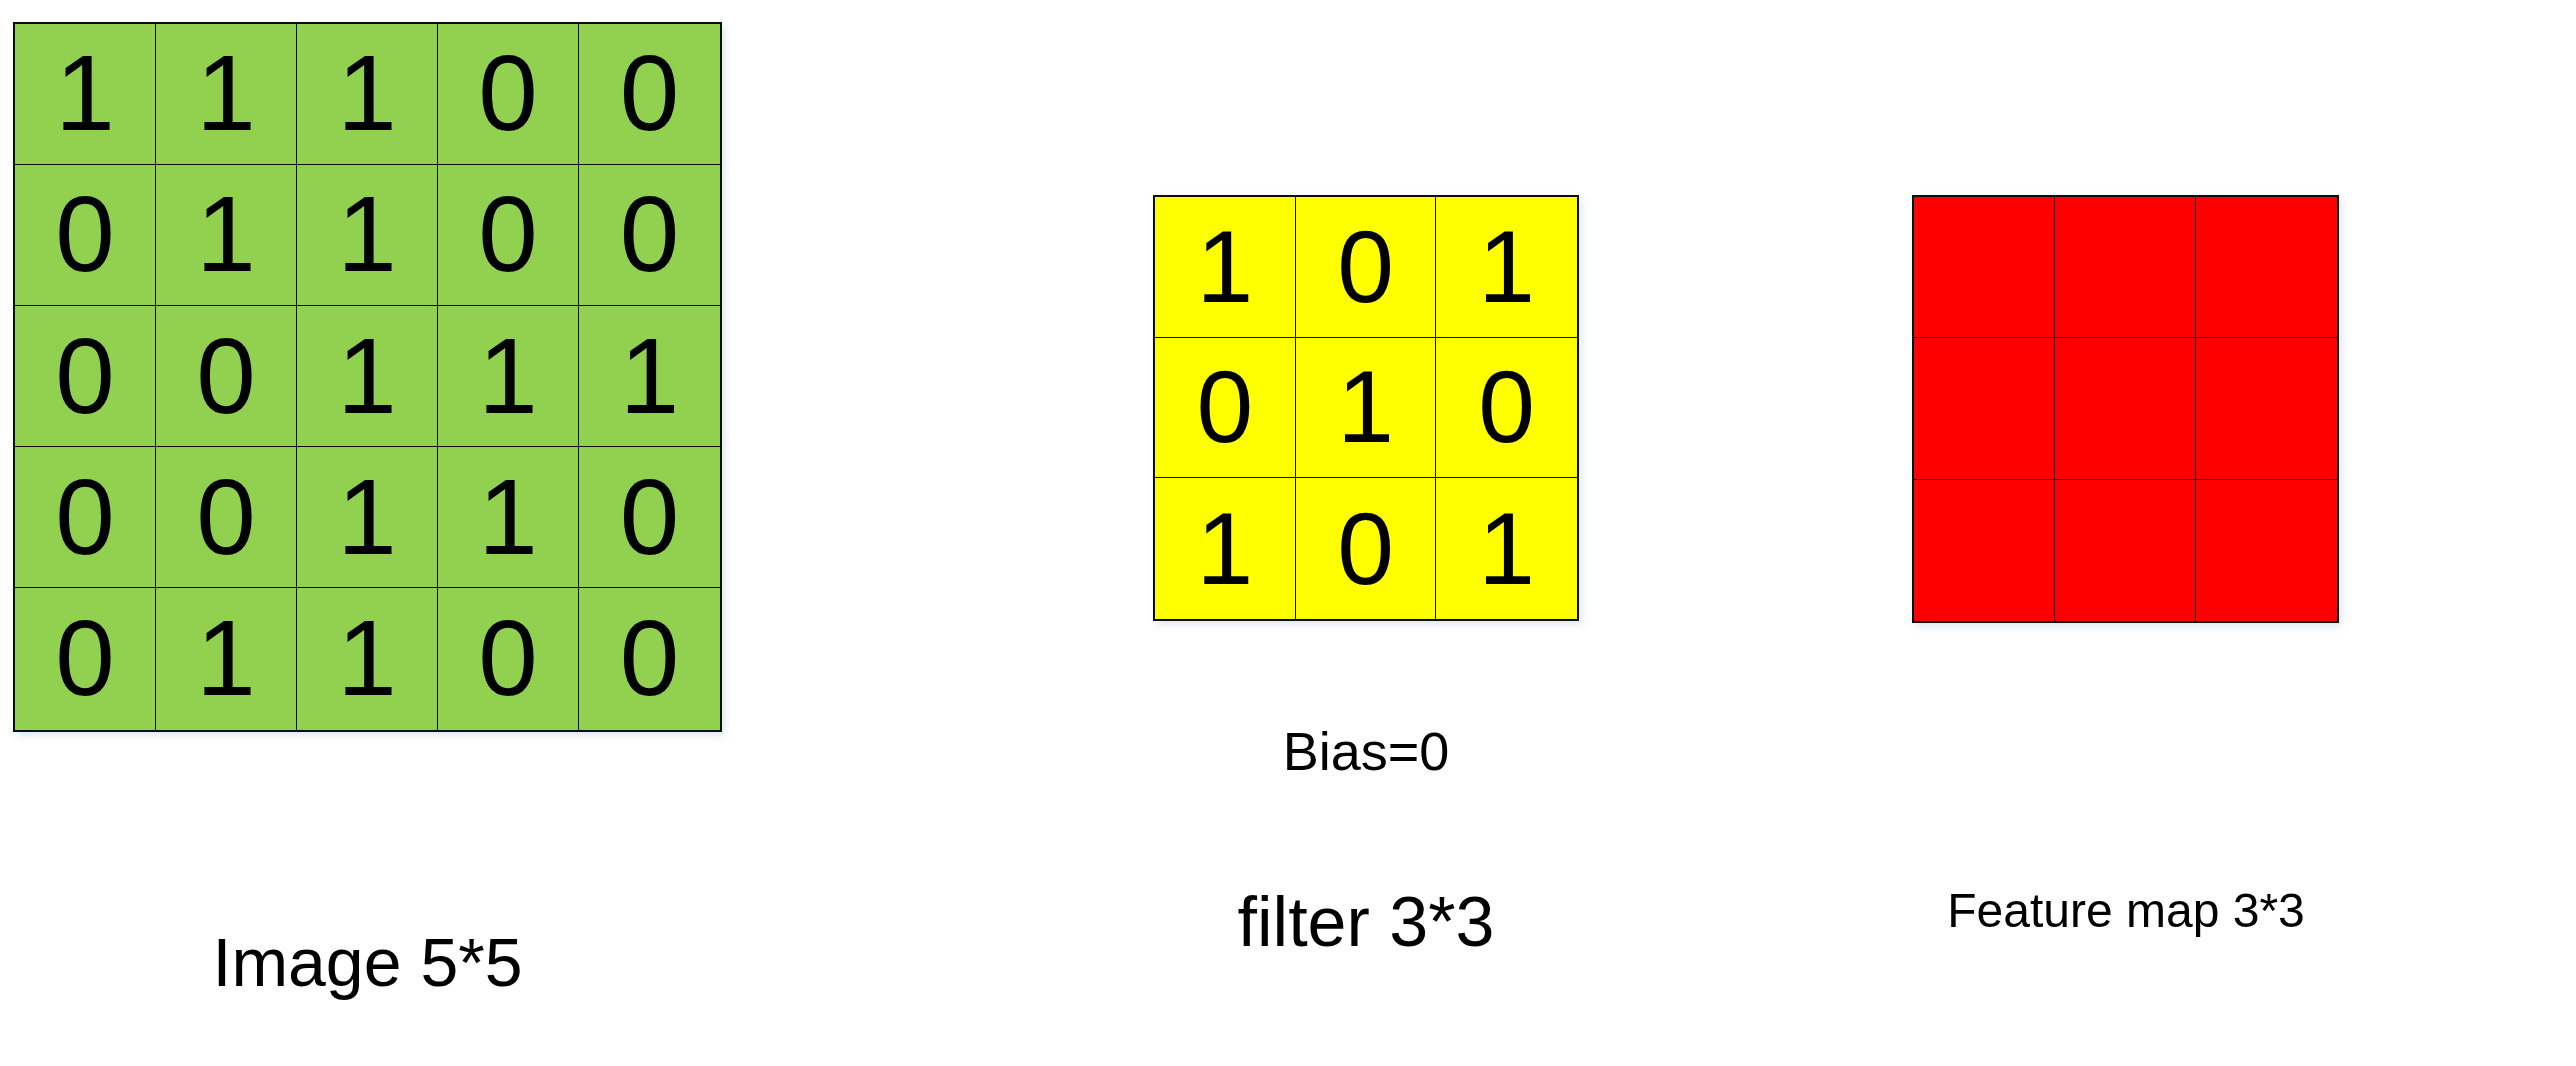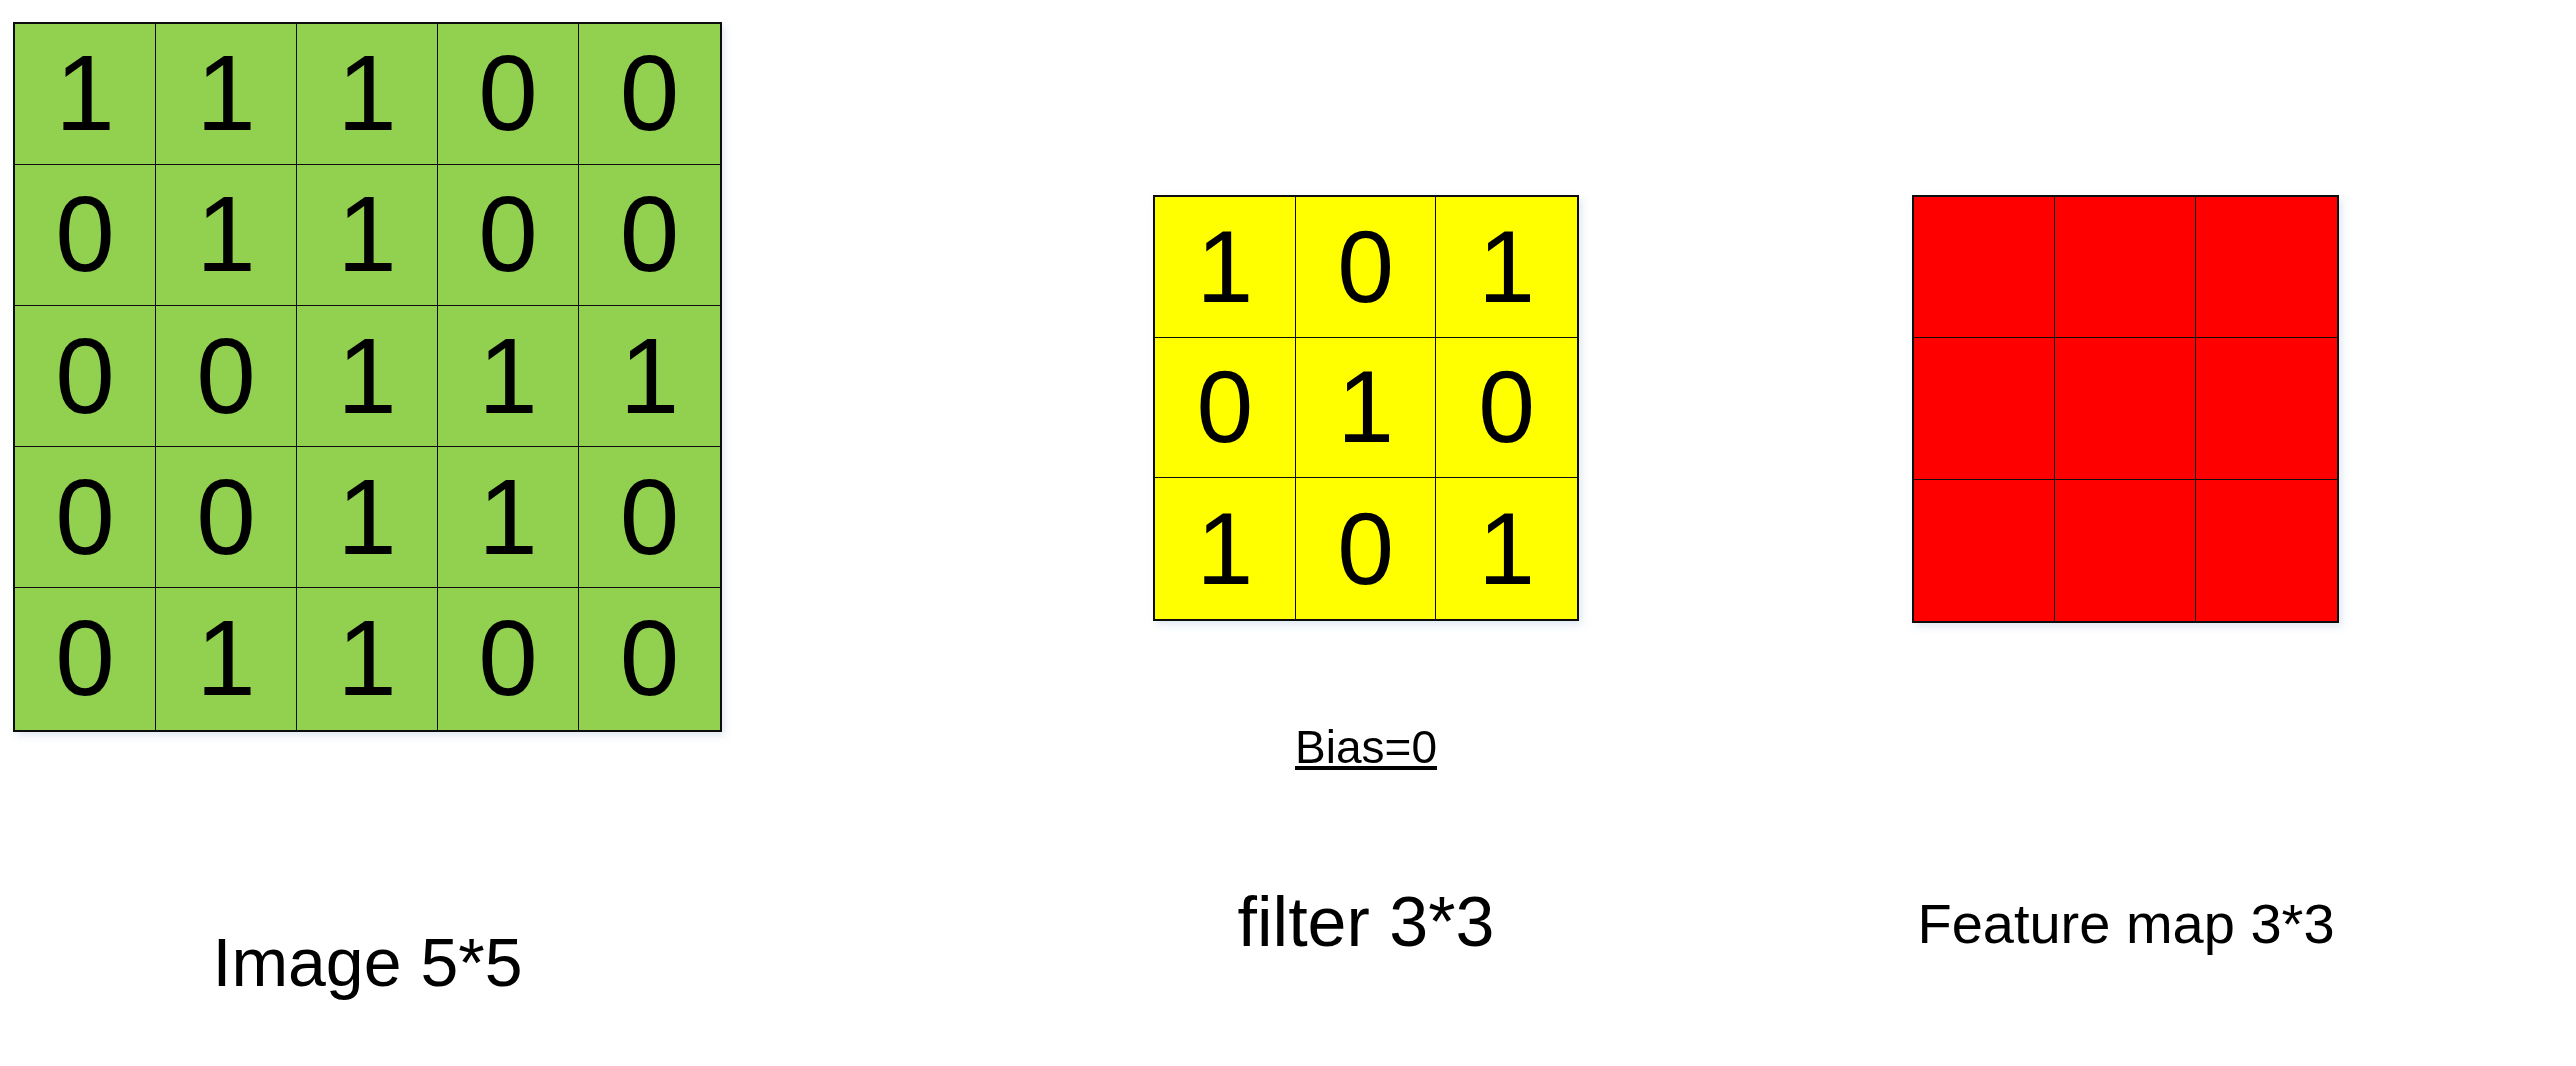--- a/index.html
+++ b/index.html
@@ -100,22 +100,21 @@
     font-weight: 400;
     line-height: 1.05;
     color: #000000;
     text-align: center;
   }
 
   #bias-label {
     left: 1153px;
     top: 723px;
     width: 426px;
-    font-size: 46px;
-    text-decoration: underline;
+    font-size: 54px;
   }
 
   #image-caption {
     left: 13px;
     top: 886px;
     width: 709px;
     font-size: 68px;
     margin-top: 41px;
   }
 
@@ -123,22 +122,21 @@
     left: 1153px;
     top: 886px;
     width: 426px;
     font-size: 70px;
   }
 
   #feature-map-caption {
     left: 1875px;
     top: 886px;
     width: 502px;
-    font-size: 56px;
-    margin-top: 9px;
+    font-size: 48px;
   }
 </style>
 </head>
 <body>
 
 <div class="stage">
 
   <div class="matrix" id="image-matrix">
     <div class="cell">1</div>
     <div class="cell">1</div>

